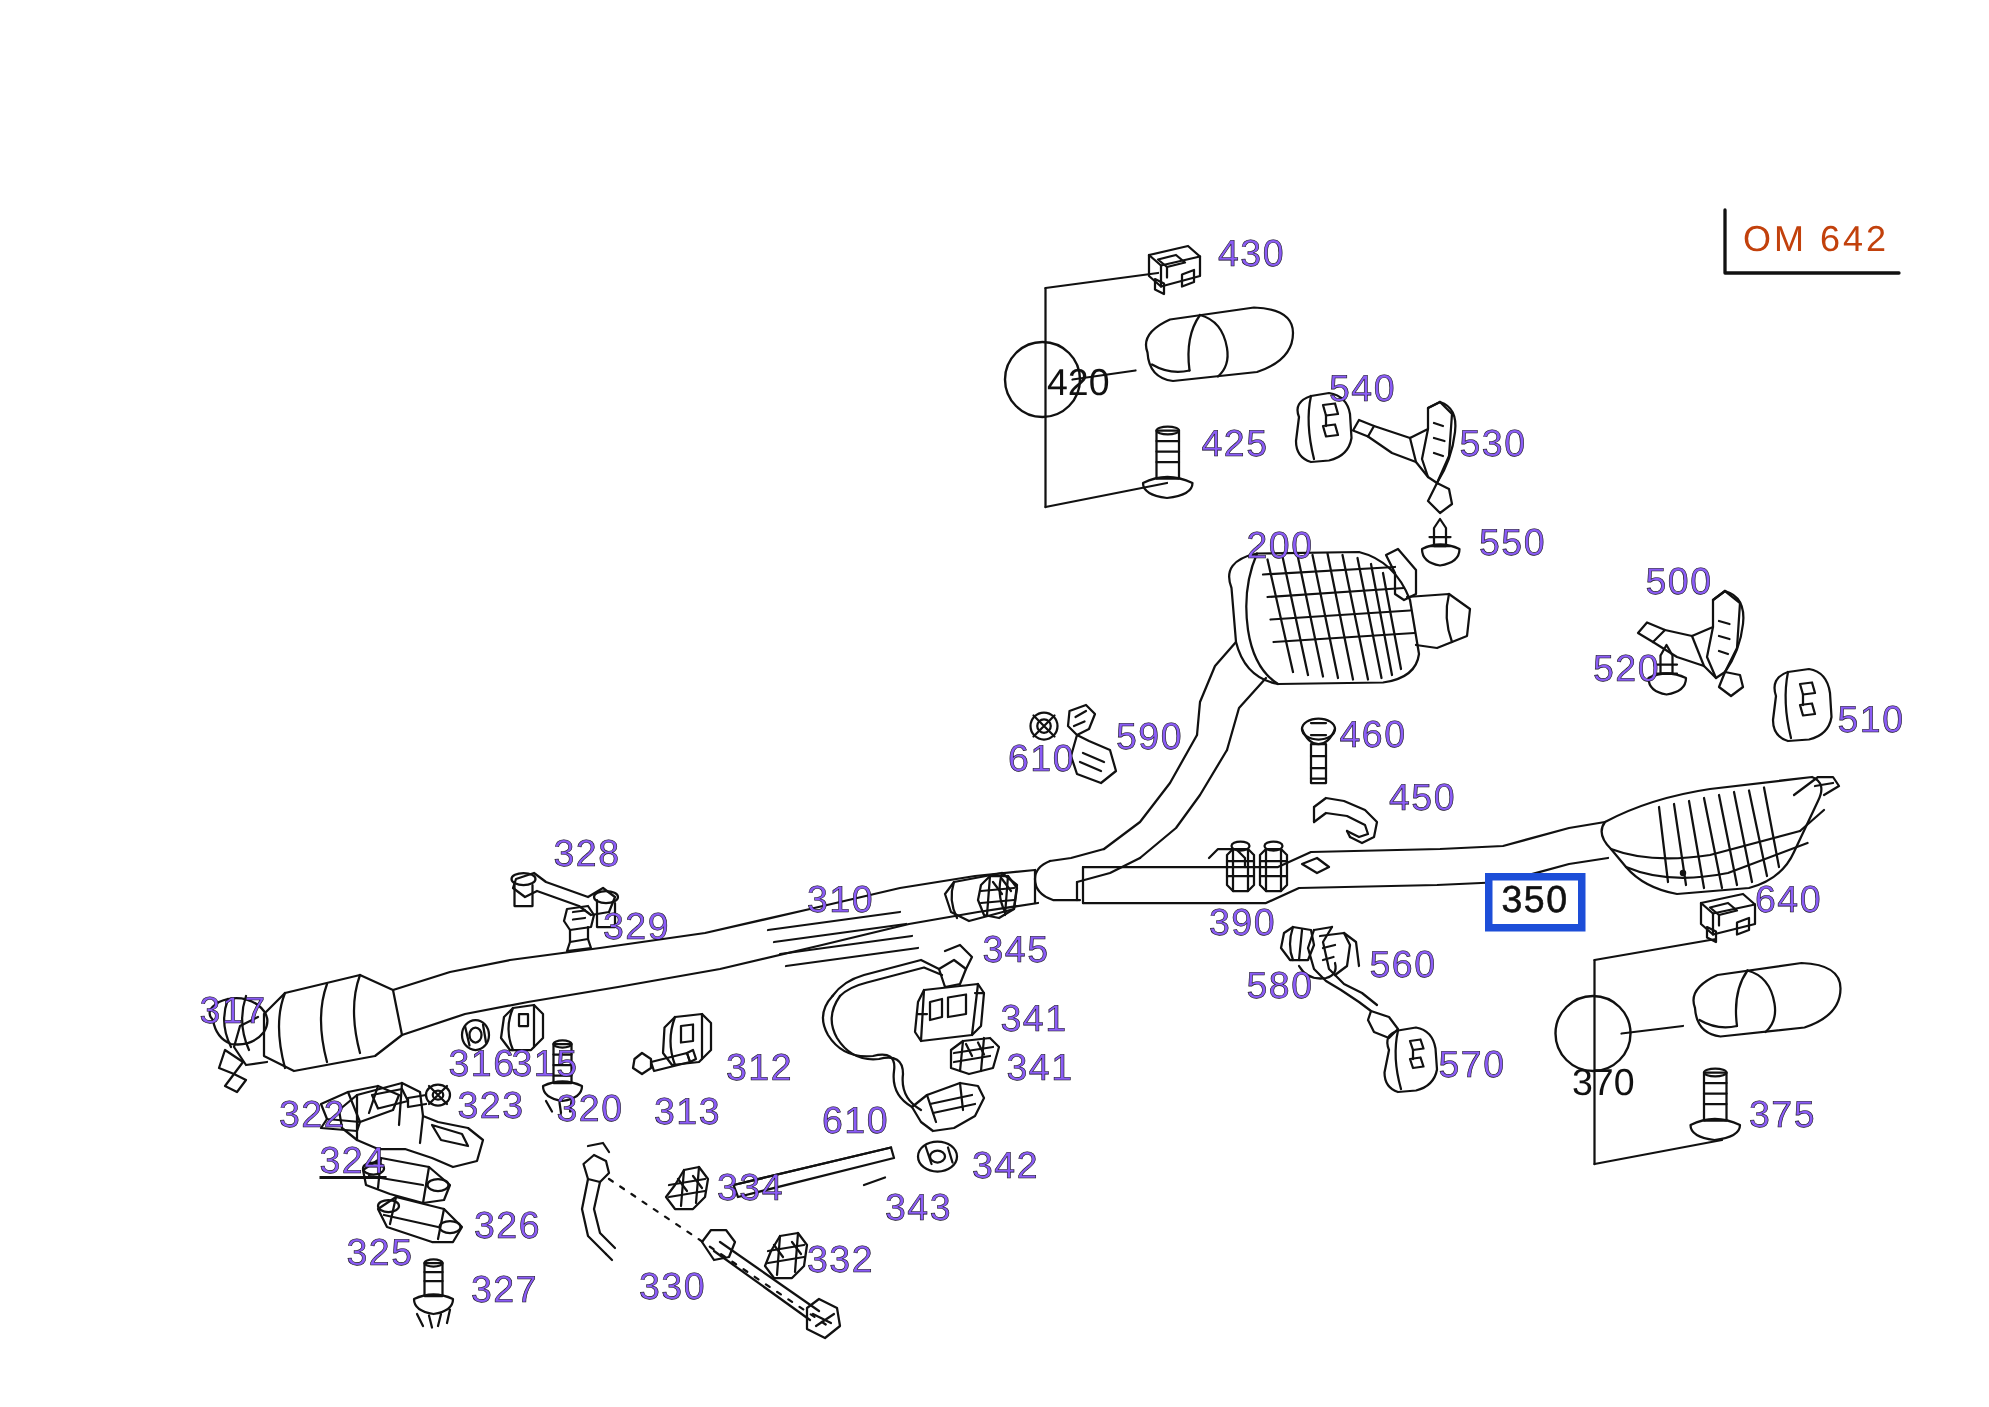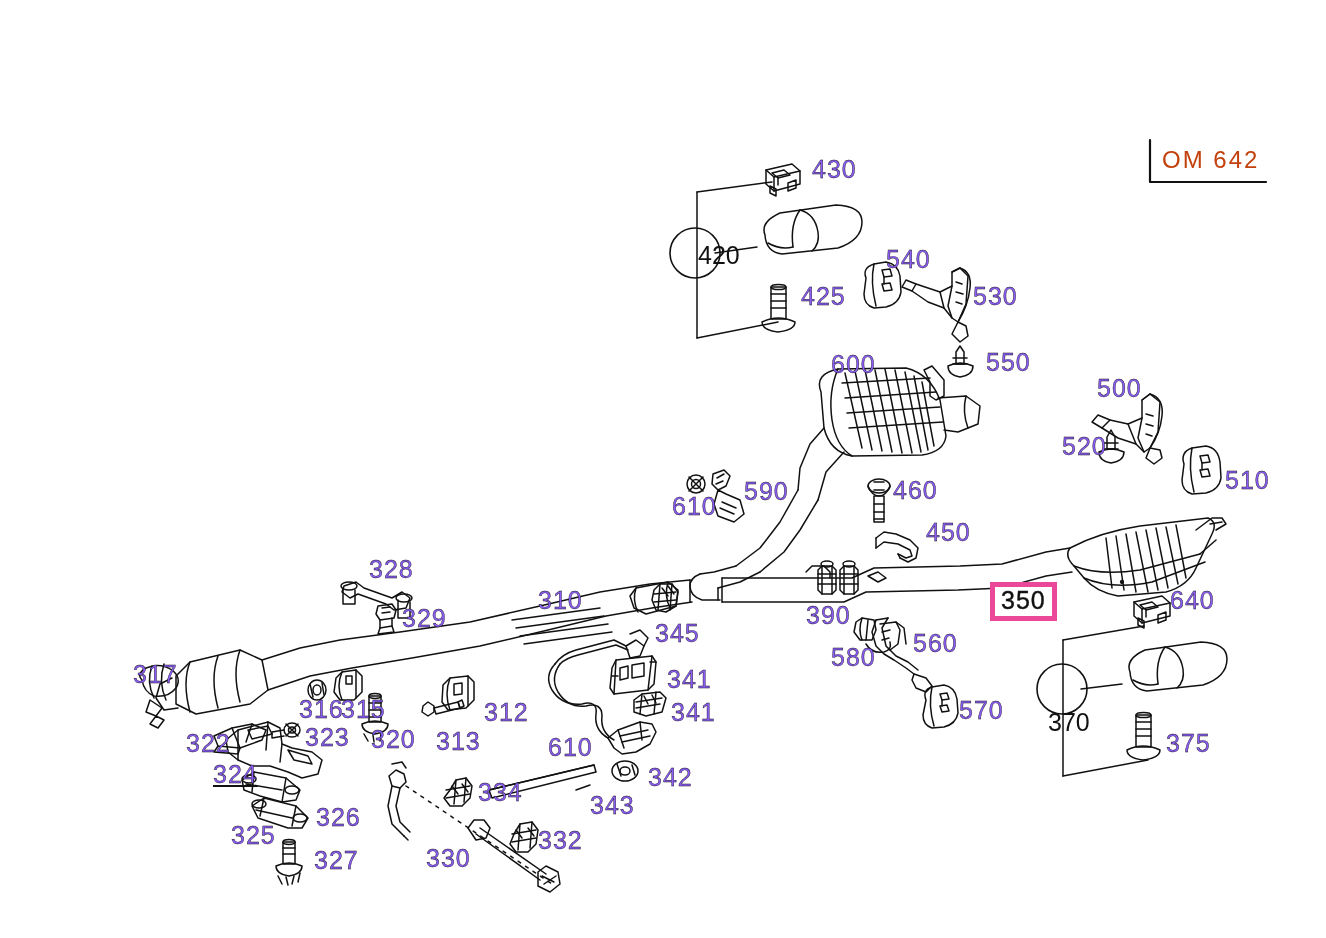--- a/index.html
+++ b/index.html
@@ -1,21 +1,21 @@
 <!DOCTYPE html>
 <html><head>
 <meta charset="utf-8">
 <style>
   html,body{margin:0;padding:0;background:#ffffff;}
   body{width:1326px;height:938px;overflow:hidden;font-family:"Liberation Sans",sans-serif;}
   #stage{position:relative;width:1326px;height:938px;background:#fff;}
   #art{position:absolute;left:0;top:0;width:1326px;height:938px;}
   .lbl{position:absolute;font-family:"Liberation Sans",sans-serif;font-size:25px;line-height:25px;color:#8b5cf6;
        letter-spacing:1px;white-space:nowrap;-webkit-text-stroke:0.4px #111;}
-  .lbl.hl{color:#111;background:#ffffff;border:5px solid #ec4899;padding:1px 6px 3px 6px;}
+  .lbl.hl{color:#111;background:#ffffff;border:5px solid #1d4ed8;padding:1px 6px 3px 6px;}
   .om{position:absolute;font-size:24px;letter-spacing:2px;color:#c2410c;white-space:nowrap;}
   .cnum{position:absolute;font-size:25px;color:#111;white-space:nowrap;}
 </style>
 </head>
 <body>
 
 <div id="stage">
 
 <svg id="art" viewBox="0 0 1326 938">
   <g fill="none" stroke="#111" stroke-width="1.5" stroke-linejoin="round" stroke-linecap="round">
@@ -439,21 +439,21 @@
 </svg>
 
 <div class="om" style="left:1162px;top:146px;">OM 642</div>
 
 <div class="lbl" style="left:812px;top:157px;">430</div>
 <div class="cnum" style="left:681px;top:241px;margin-left:17px;">420</div>
 <div class="lbl" style="left:801px;top:284px;">425</div>
 <div class="lbl" style="left:886px;top:247px;">540</div>
 <div class="lbl" style="left:973px;top:284px;">530</div>
 <div class="lbl" style="left:986px;top:350px;">550</div>
-<div class="lbl" style="left:831px;top:352px;">600</div>
+<div class="lbl" style="left:831px;top:352px;">200</div>
 <div class="lbl" style="left:1097px;top:376px;">500</div>
 <div class="lbl" style="left:1062px;top:434px;">520</div>
 <div class="lbl" style="left:1225px;top:468px;">510</div>
 <div class="lbl" style="left:672px;top:494px;">610</div>
 <div class="lbl" style="left:744px;top:479px;">590</div>
 <div class="lbl" style="left:893px;top:478px;">460</div>
 <div class="lbl" style="left:926px;top:520px;">450</div>
 <div class="lbl" style="left:369px;top:557px;">328</div>
 <div class="lbl" style="left:538px;top:588px;">310</div>
 <div class="lbl hl" style="left:990px;top:582px;">350</div>

